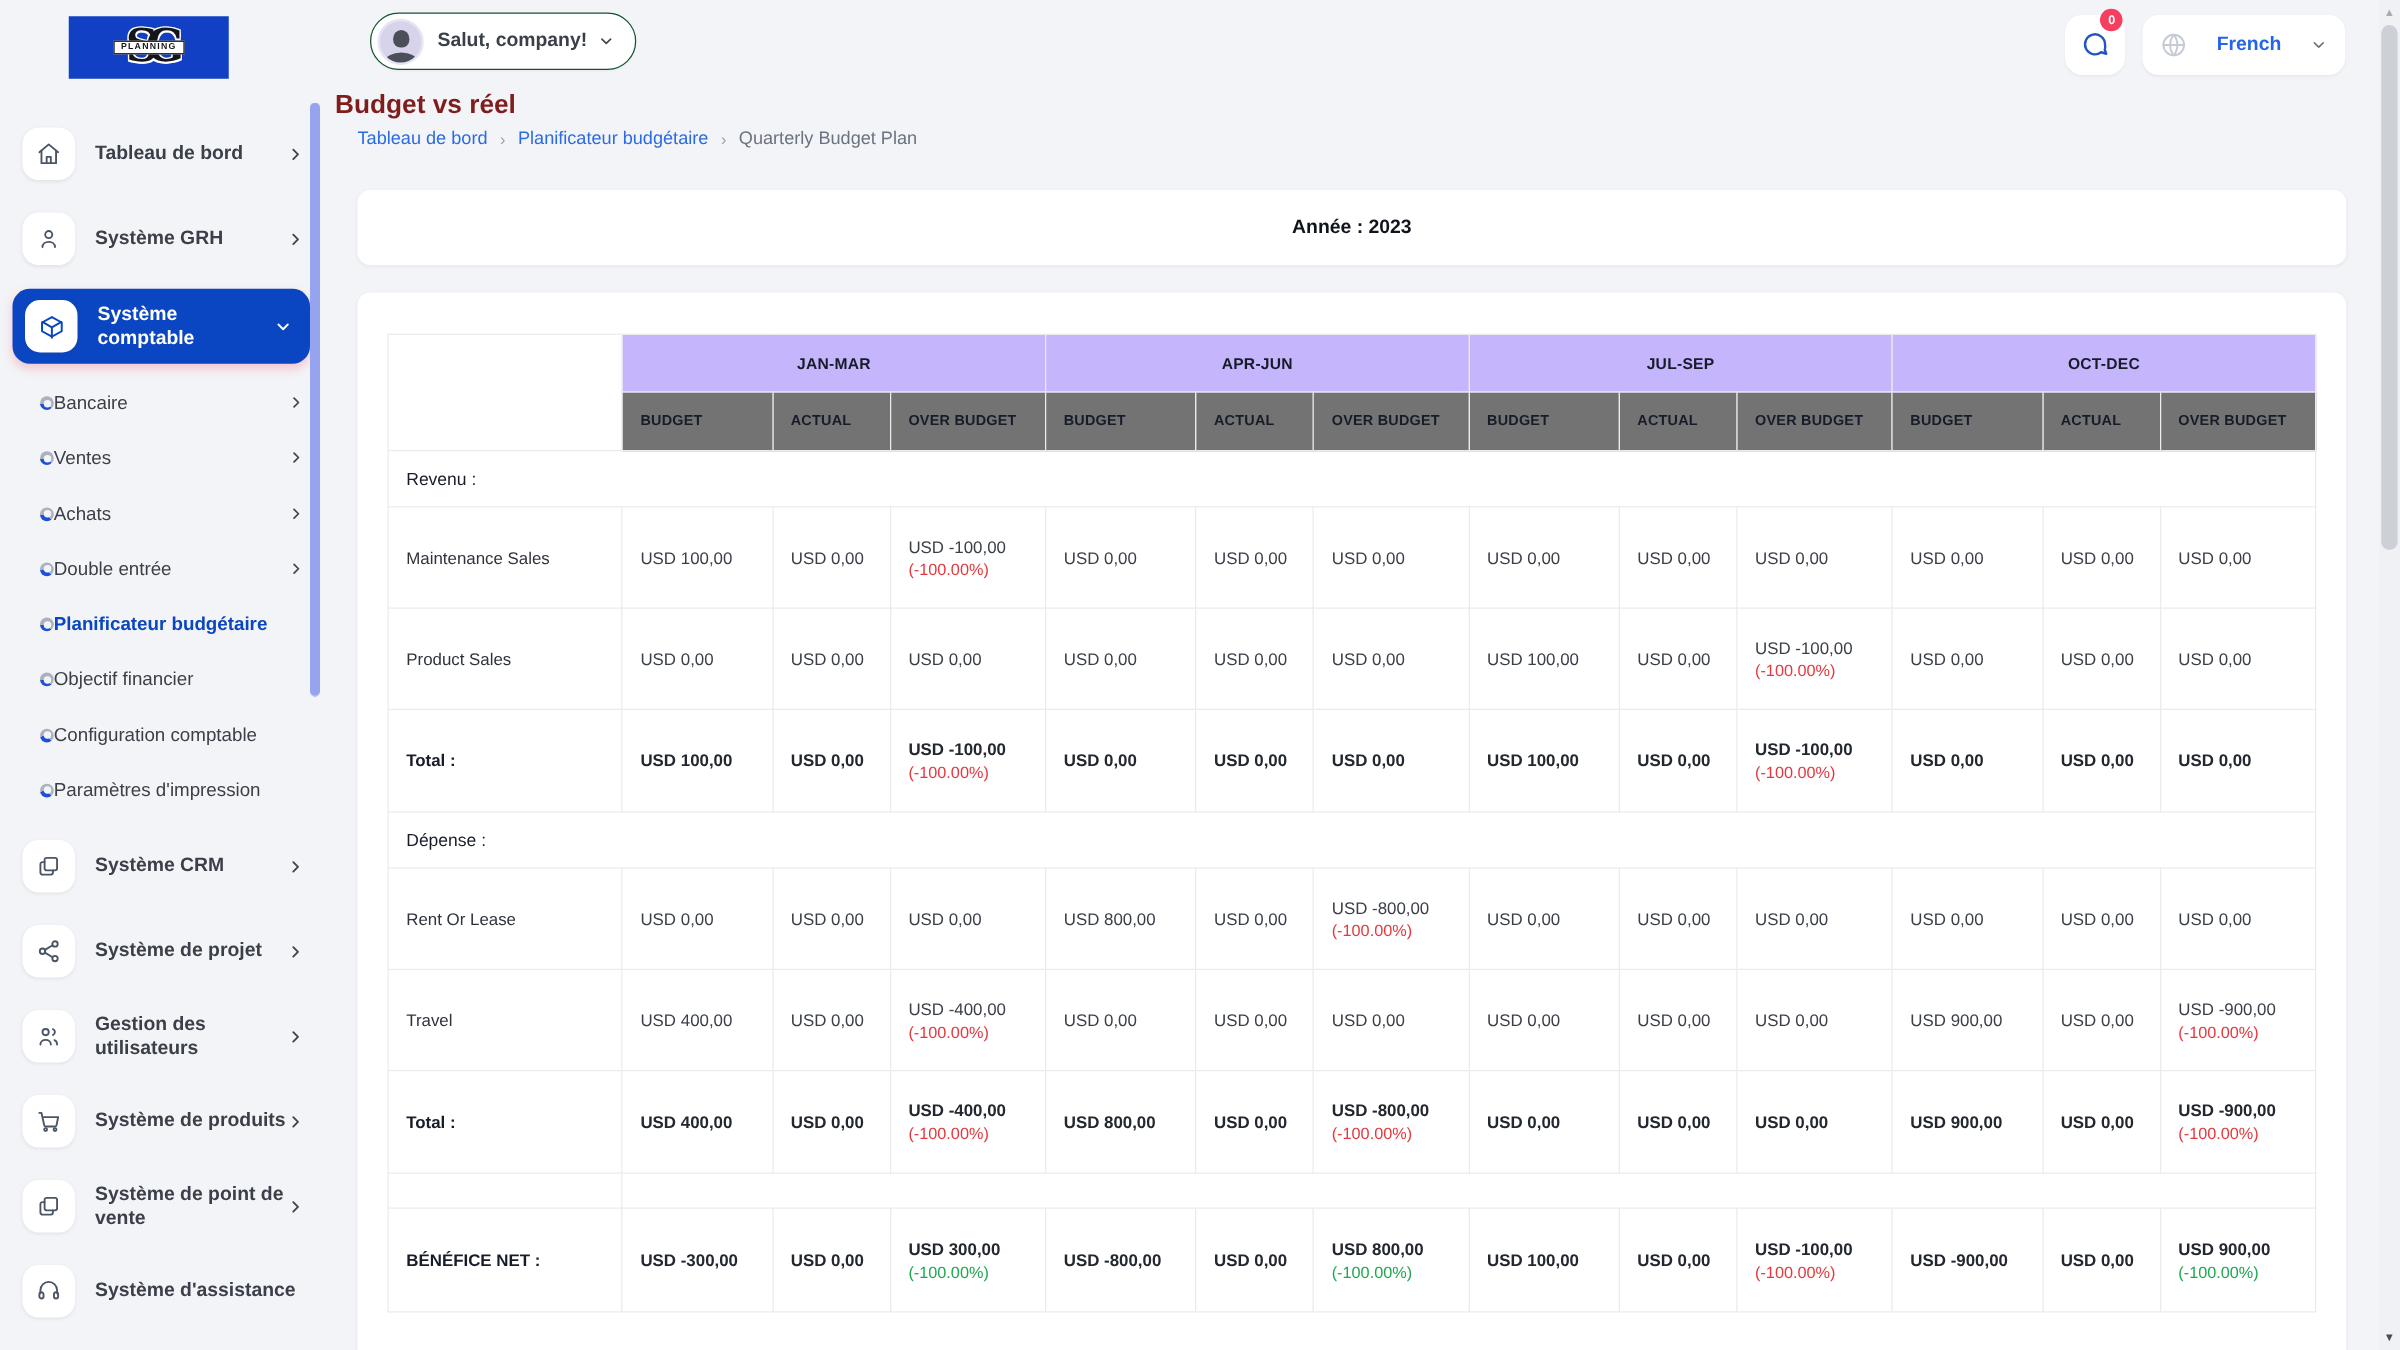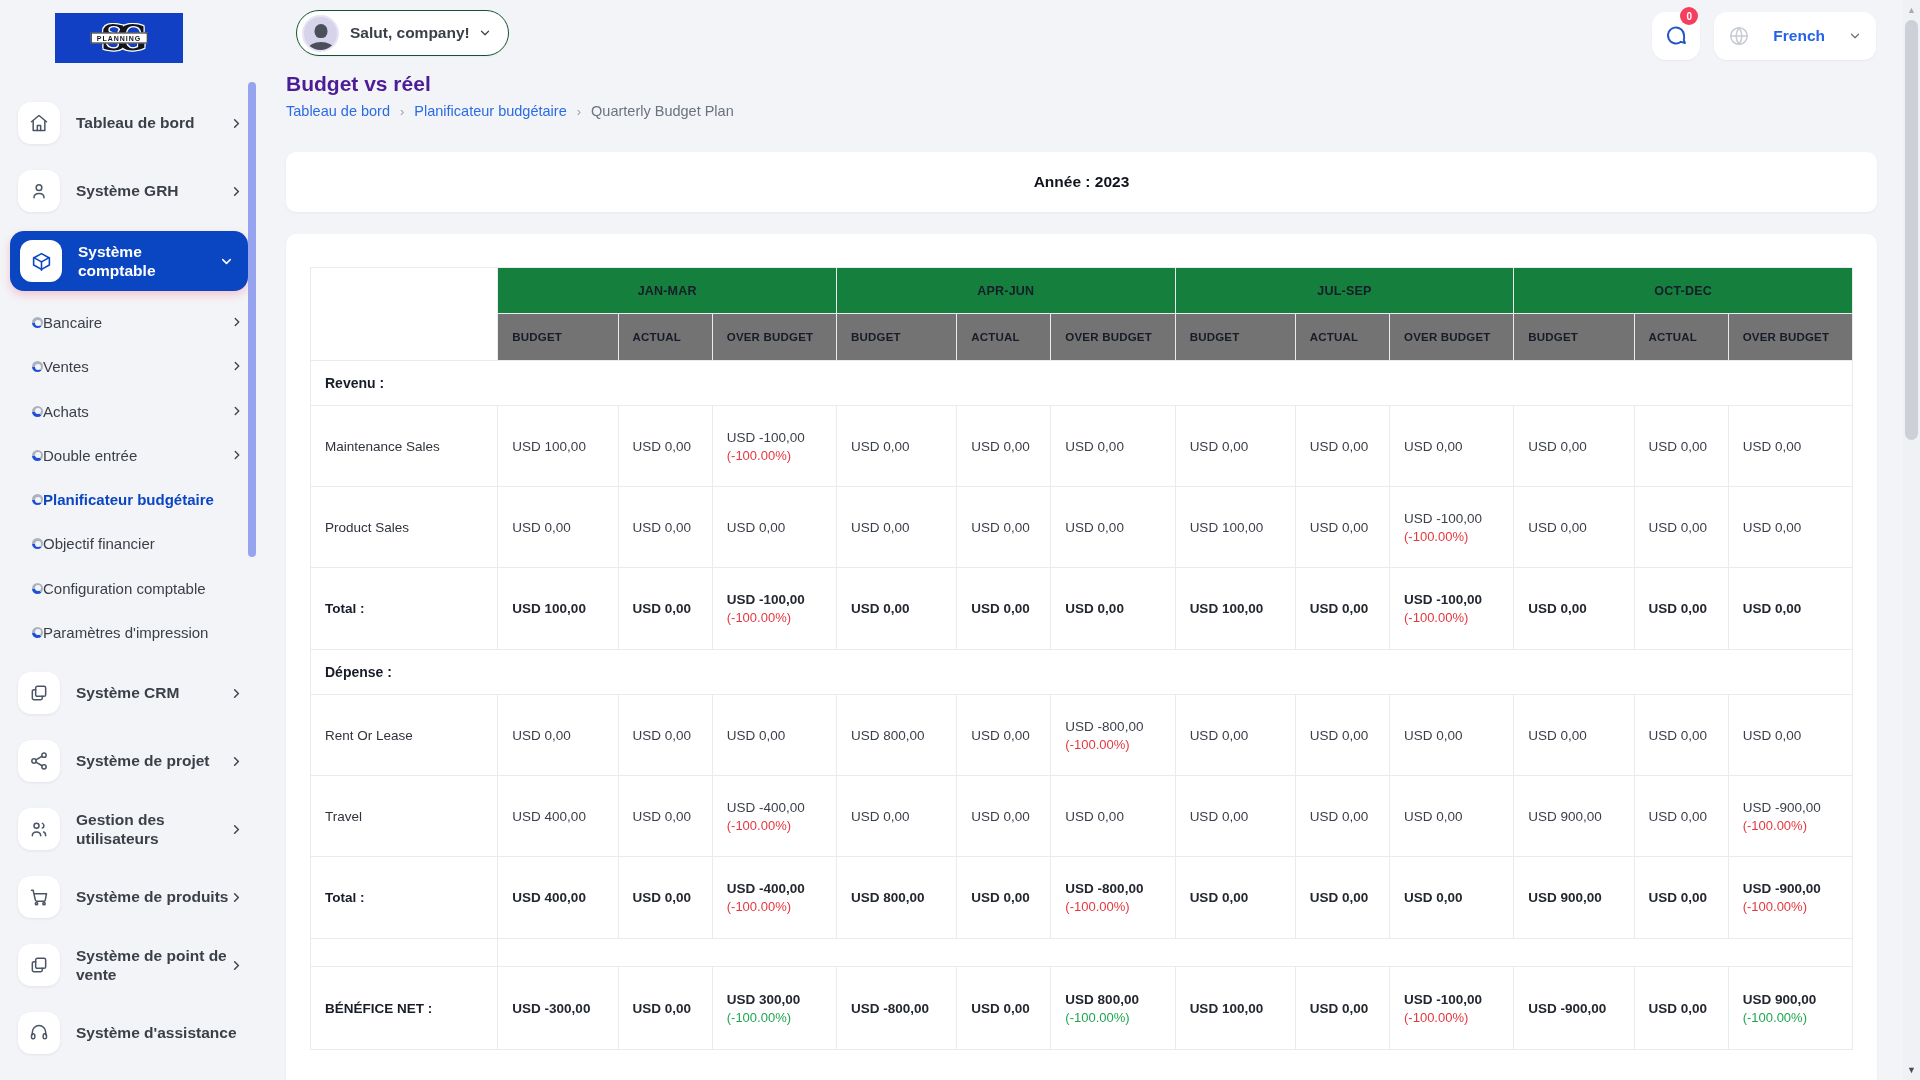--- a/index.html
+++ b/index.html
@@ -59,38 +59,38 @@
   .chat-badge { position:absolute; top:-5px; right:2px; min-width:18px; height:18px; border-radius:9px; background:#f43f5e;
     color:#fff; font-size:10px; font-weight:700; display:flex; align-items:center; justify-content:center; padding:0 5px; }
   .lang-pill { height:48px; background:#fff; border-radius:13px; display:flex; align-items:center; gap:23px; padding:0 14px 0 14px;
     cursor:pointer; box-shadow:0 1px 2px rgba(25,35,65,.05); }
   .lang-pill .globe { color:#c6cbd4; display:flex; }
   .lang-pill .lang { color:#2563eb; font-size:15.5px; font-weight:700; }
   .lang-pill .chev { color:#6b7280; display:flex; }
 
   
   .main { position:absolute; left:258px; top:72px; width:1619px; }
-  .page-title { margin-left:28px; font-size:21px; font-weight:700; color:#4c1d95; }
+  .page-title { margin-left:10px; font-size:21px; font-weight:700; color:#7f1d1d; }
   .breadcrumb { margin:7px 0 0 28px; display:flex; align-items:center; gap:10px; font-size:14.5px; }
   .breadcrumb a { color:#2b6be4; text-decoration:none; cursor:pointer; }
   .breadcrumb .sep { color:#9aa0ab; font-size:13px; }
   .breadcrumb .current { color:#6b7280; }
 
   .card { background:#fff; border-radius:10px; box-shadow:0 1px 3px rgba(25,35,65,.05); }
   .year-card { margin:33px 0 0 28px; width:1591px; height:60px; display:flex; align-items:center; justify-content:center; }
   .year-card .year { font-size:15.5px; font-weight:700; color:#10141c; }
 
   .table-card { margin:22px 0 0 28px; width:1591px; height:893px; padding:33px 24px 0 24px; overflow:hidden; }
 
   table.budget { border-collapse:collapse; table-layout:fixed; width:1543px; }
   .budget th, .budget td { border:1px solid #e9ebef; vertical-align:middle; }
   .budget th.corner { background:#fff; }
-  .budget th.qhead { background:#15803d; height:46px; font-size:12.5px; font-weight:700; color:#171c28; letter-spacing:.2px; }
+  .budget th.qhead { background:#c4b5fd; height:46px; font-size:12.5px; font-weight:700; color:#171c28; letter-spacing:.2px; }
   .budget th.mhead { background:#737373; height:47px; font-size:11.5px; font-weight:700; color:#171c28; text-align:left; padding-left:14px; letter-spacing:.2px; }
-  .budget tr.section td { height:45px; font-size:14px; font-weight:700; color:#171c28; padding-left:14px; }
+  .budget tr.section td { height:45px; font-size:14px; font-weight:400; color:#171c28; padding-left:14px; }
   .budget td.lbl { height:81px; font-size:13.5px; color:#2e333c; padding-left:14px; }
   .budget tr.totalrow td.lbl, .budget tr.netrow td.lbl { font-weight:700; color:#171c28; }
   .budget td.val { padding:6px 8px 6px 14px; font-size:13.5px; color:#3a3f48; }
   .budget tr.totalrow td { height:82px; }
   .budget tr.totalrow td.val .amt, .budget tr.netrow td.val .amt { font-weight:700; color:#23272f; }
   .budget tr.netrow td { height:83px; }
   .budget .pct { margin-top:3px; font-size:13px; }
   .budget .pct.red { color:#e5383e; }
   .budget .pct.green { color:#1fa750; }
   .budget tr.spacer td { border:none; border-bottom:1px solid #e9ebef; height:28px; }

